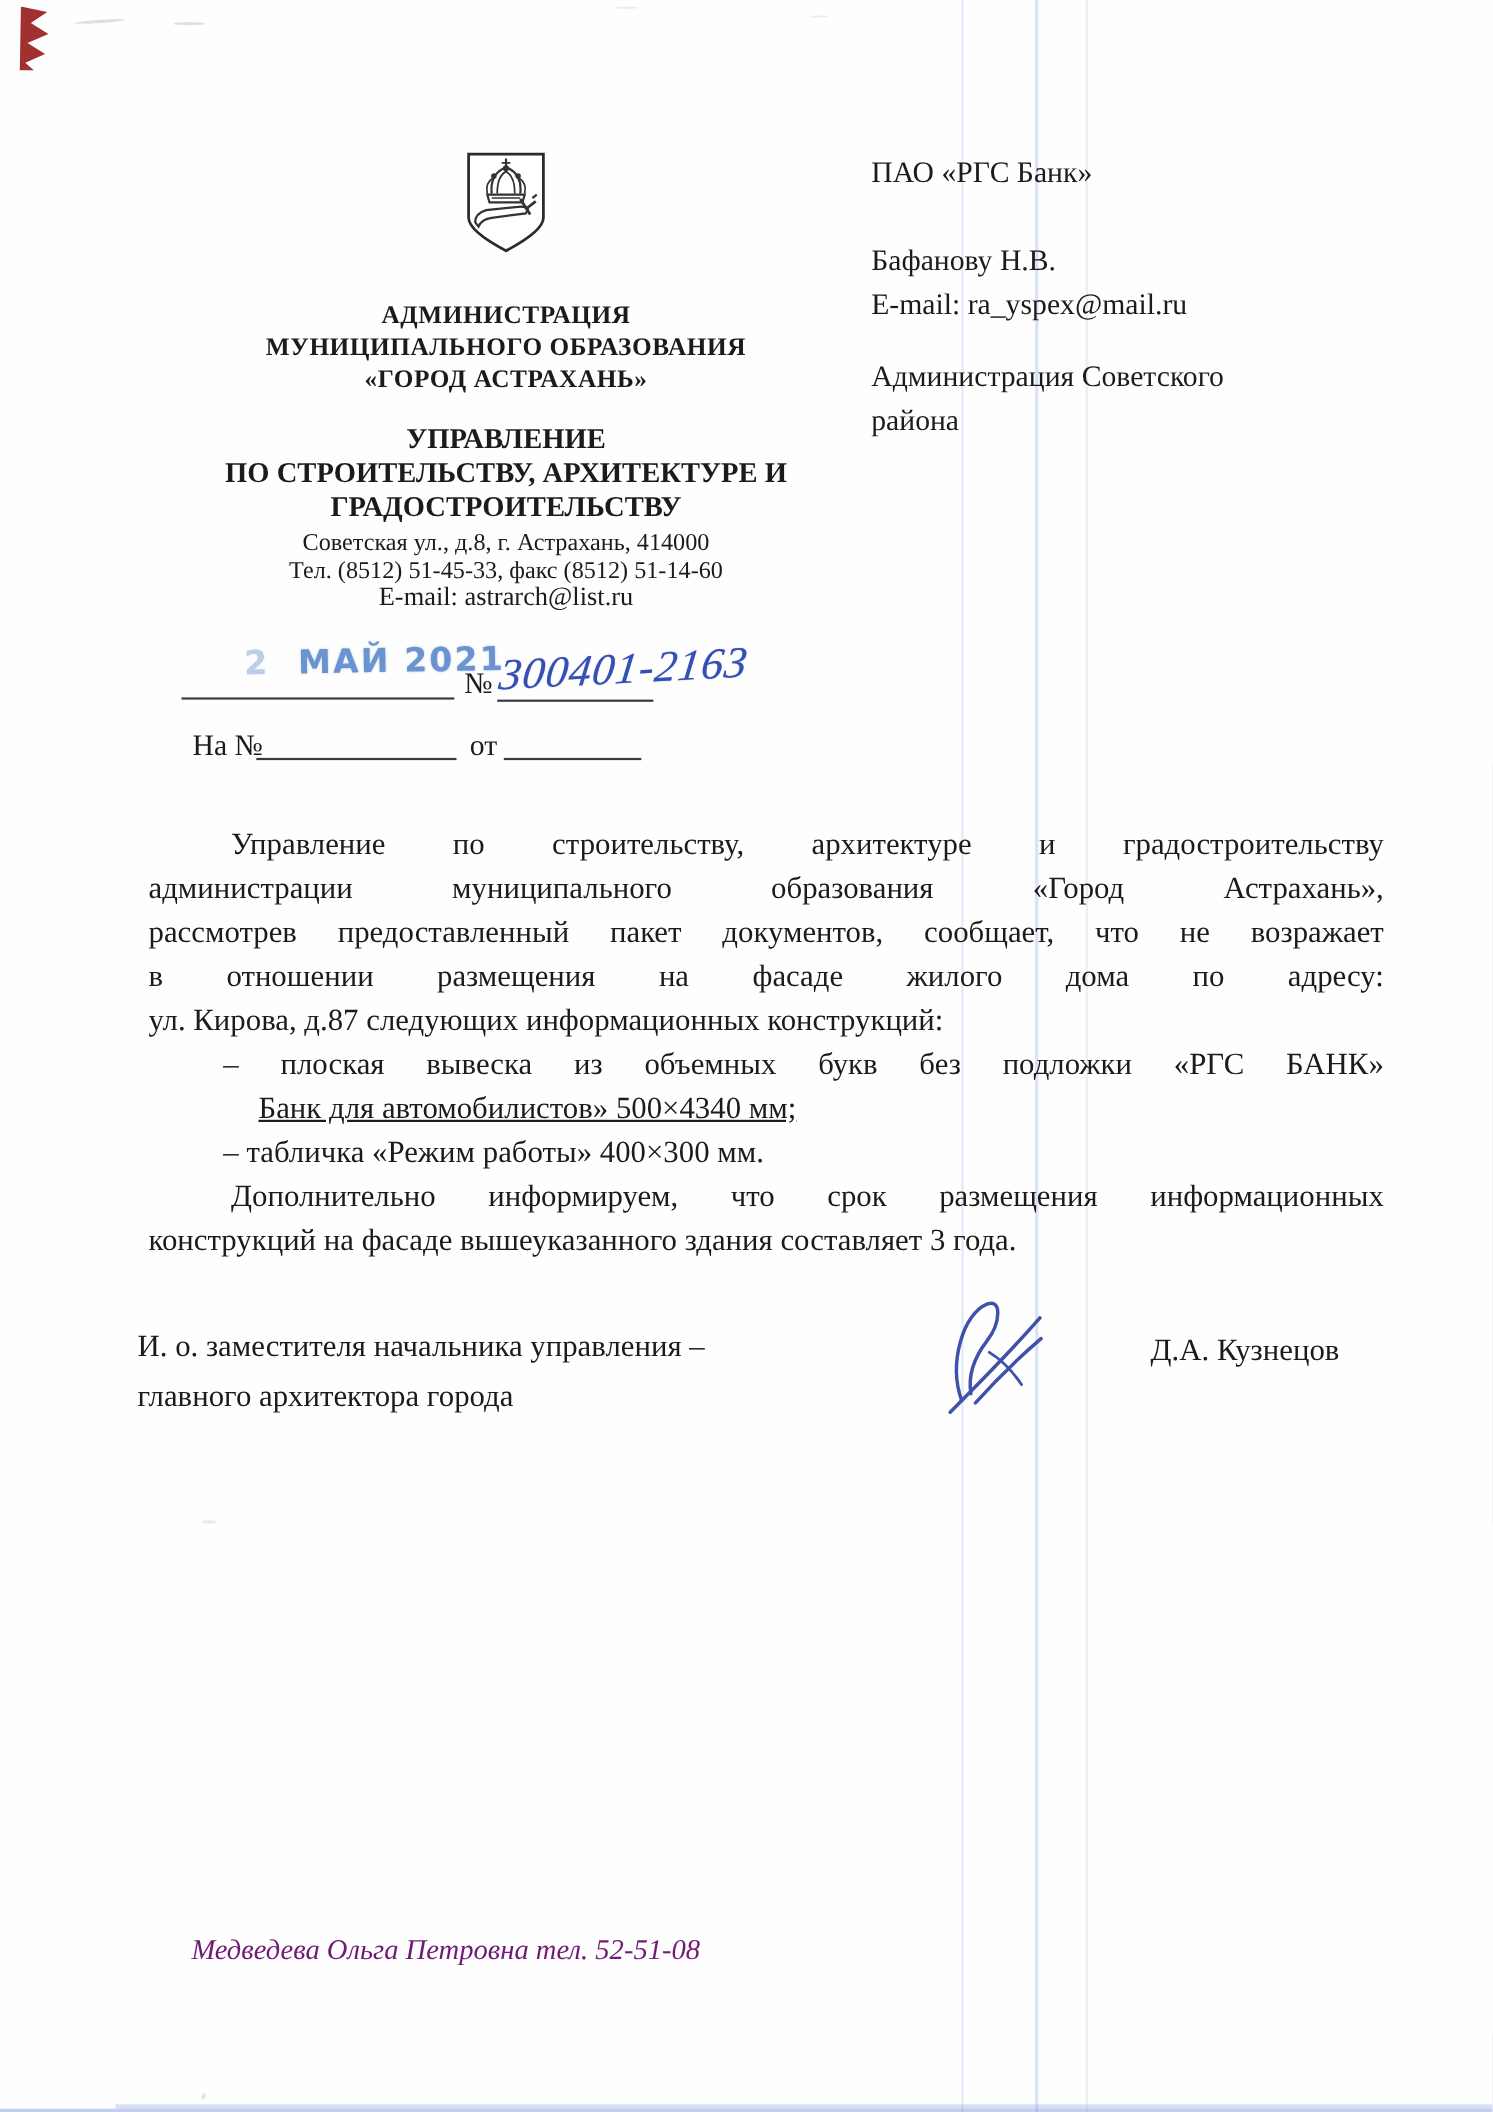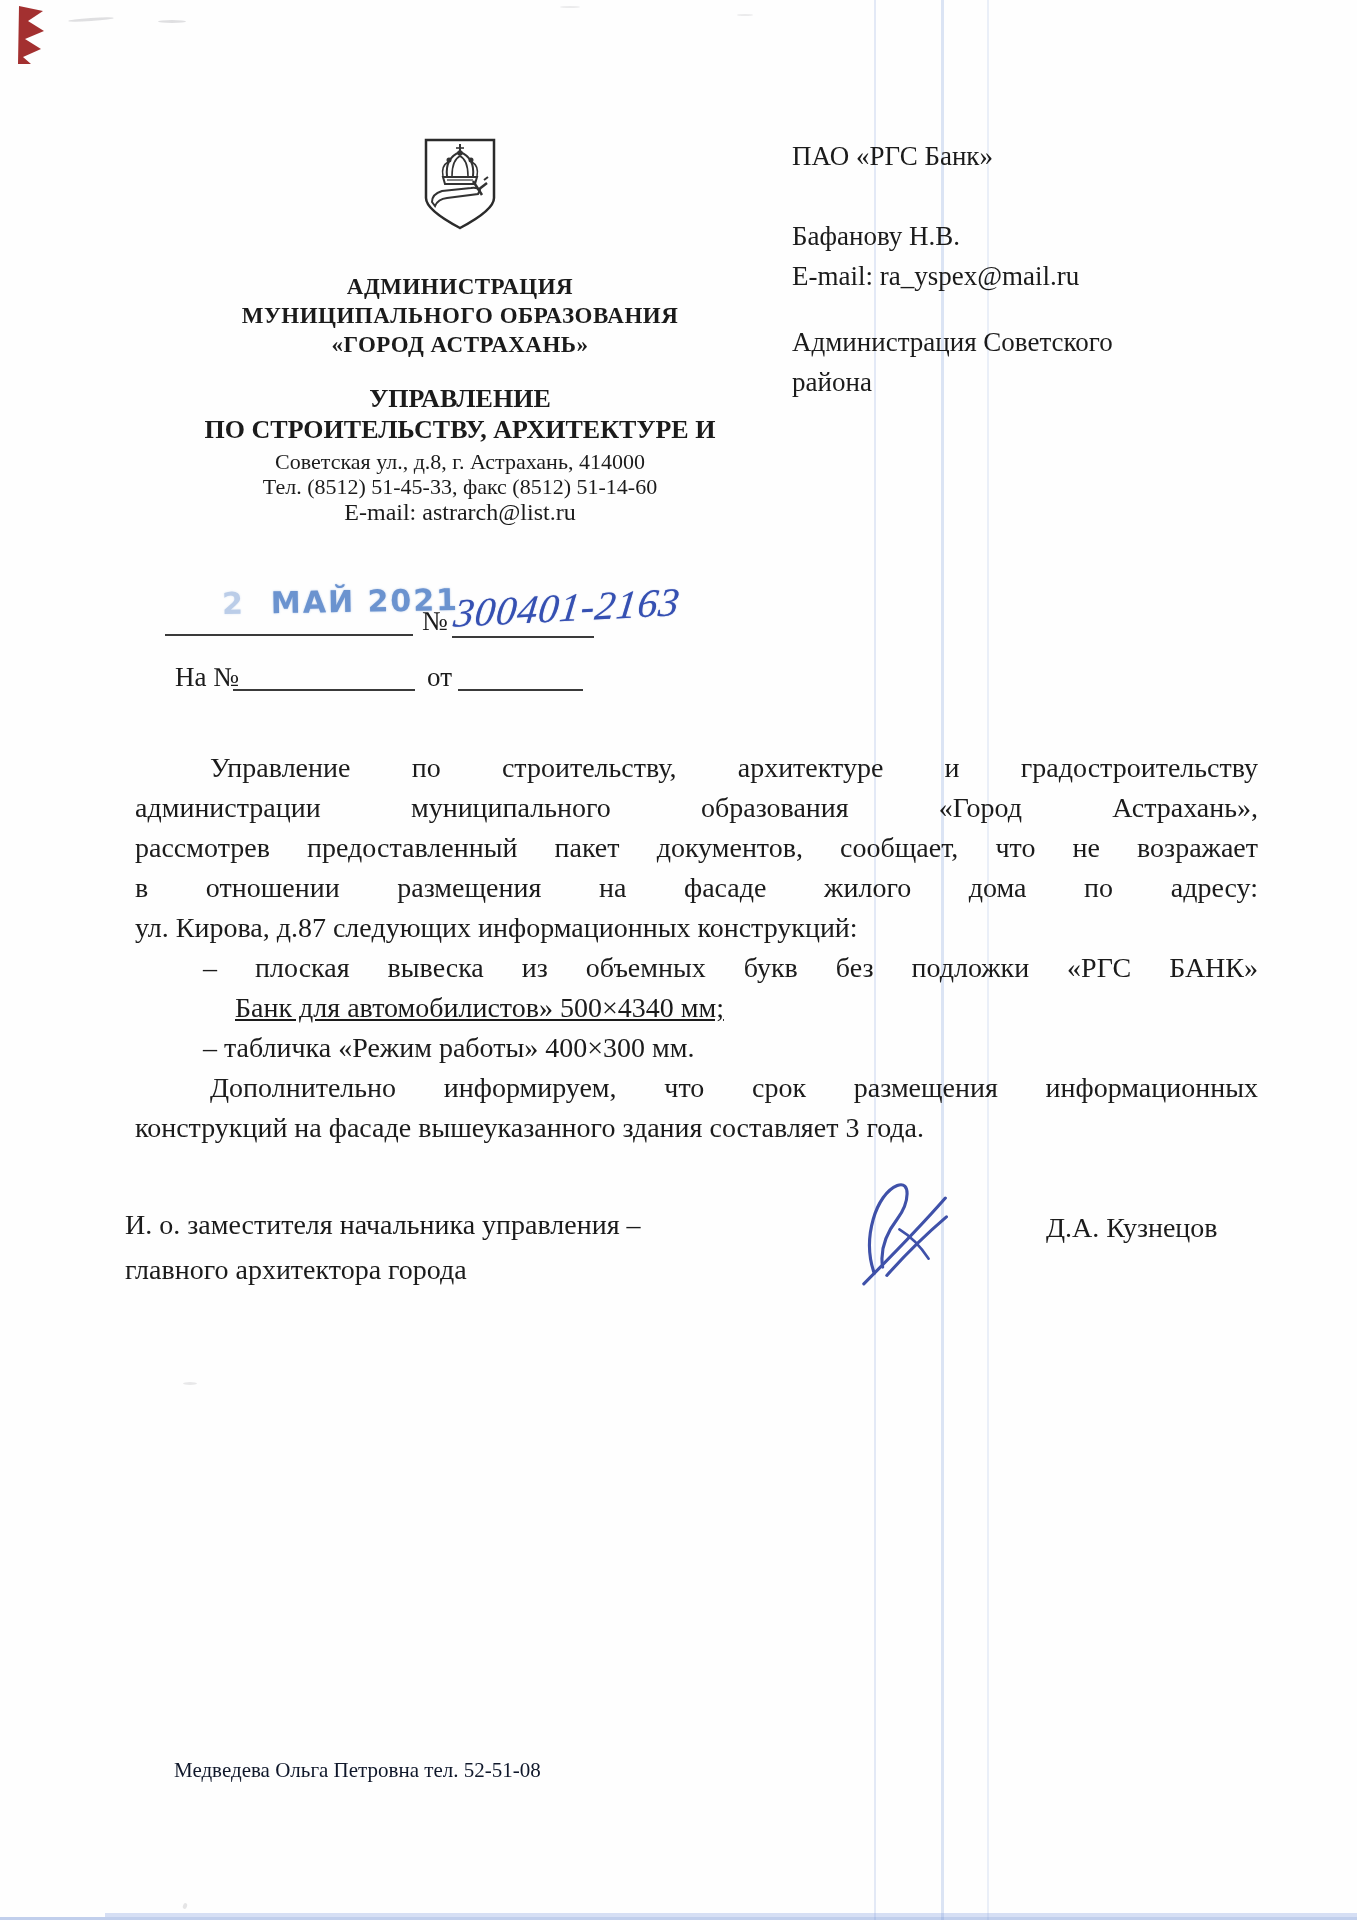--- a/index.html
+++ b/index.html
@@ -65,21 +65,21 @@
   .body-text .bl{line-height:40px;}
   .jl{text-align:justify;text-align-last:justify;}
   .ind{text-indent:75px;}
   .list{padding-left:68px;}
   .listcont{padding-left:100px;text-decoration:underline;}
   
   .sig-position{position:absolute;left:125px;top:1202px;font-size:28px;line-height:45px;}
   .sig-script{position:absolute;left:845px;top:1170px;width:115px;height:122px;}
   .sig-name{position:absolute;left:1046px;top:1212px;font-size:28px;white-space:nowrap;}
   
-  .footer-exec{position:absolute;left:174px;top:1758px;font-size:21px;color:#0f172a;}
+  .footer-exec{position:absolute;left:174px;top:1758px;font-style:italic;font-size:26px;color:#701a75;}
 </style>
 </head>
 <body>
 
 <div class="page">
 
   <div class="vline a"></div>
   <div class="vline b"></div>
   <div class="vline c"></div>
   <div class="bottom-line"></div>
@@ -121,20 +121,21 @@
 
     <div class="org">
       <div>АДМИНИСТРАЦИЯ</div>
       <div>МУНИЦИПАЛЬНОГО ОБРАЗОВАНИЯ</div>
       <div>«ГОРОД АСТРАХАНЬ»</div>
     </div>
 
     <div class="dept">
       <div>УПРАВЛЕНИЕ</div>
       <div>ПО СТРОИТЕЛЬСТВУ, АРХИТЕКТУРЕ И</div>
+      <div>ГРАДОСТРОИТЕЛЬСТВУ</div>
     </div>
 
     <div class="contacts">
       <div>Советская ул., д.8, г. Астрахань, 414000</div>
       <div>Тел. (8512) 51-45-33, факс (8512) 51-14-60</div>
       <div class="email-line">E-mail: astrarch@list.ru</div>
     </div>
   </div>
 
   <div class="recipient">

